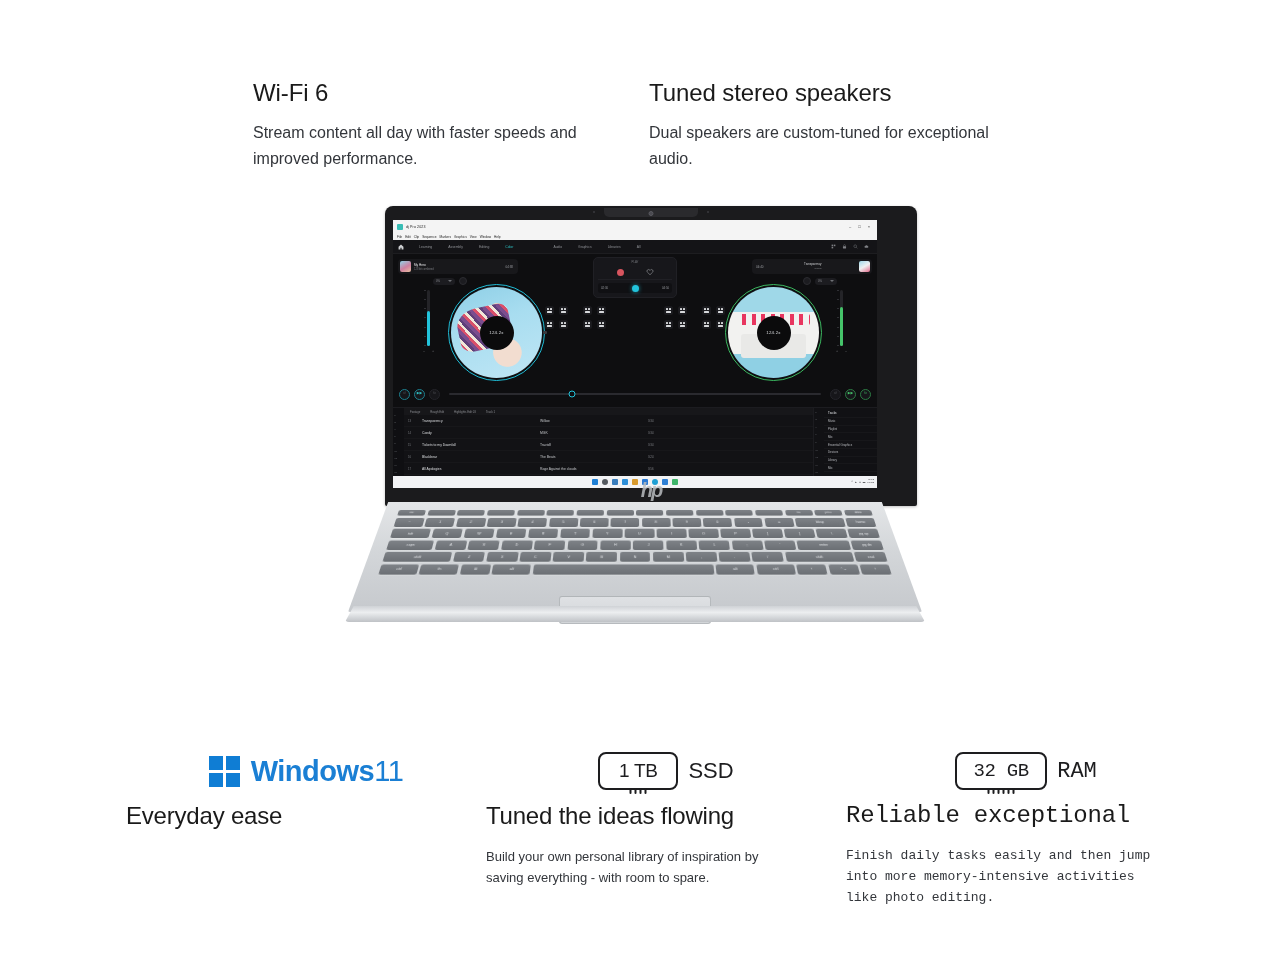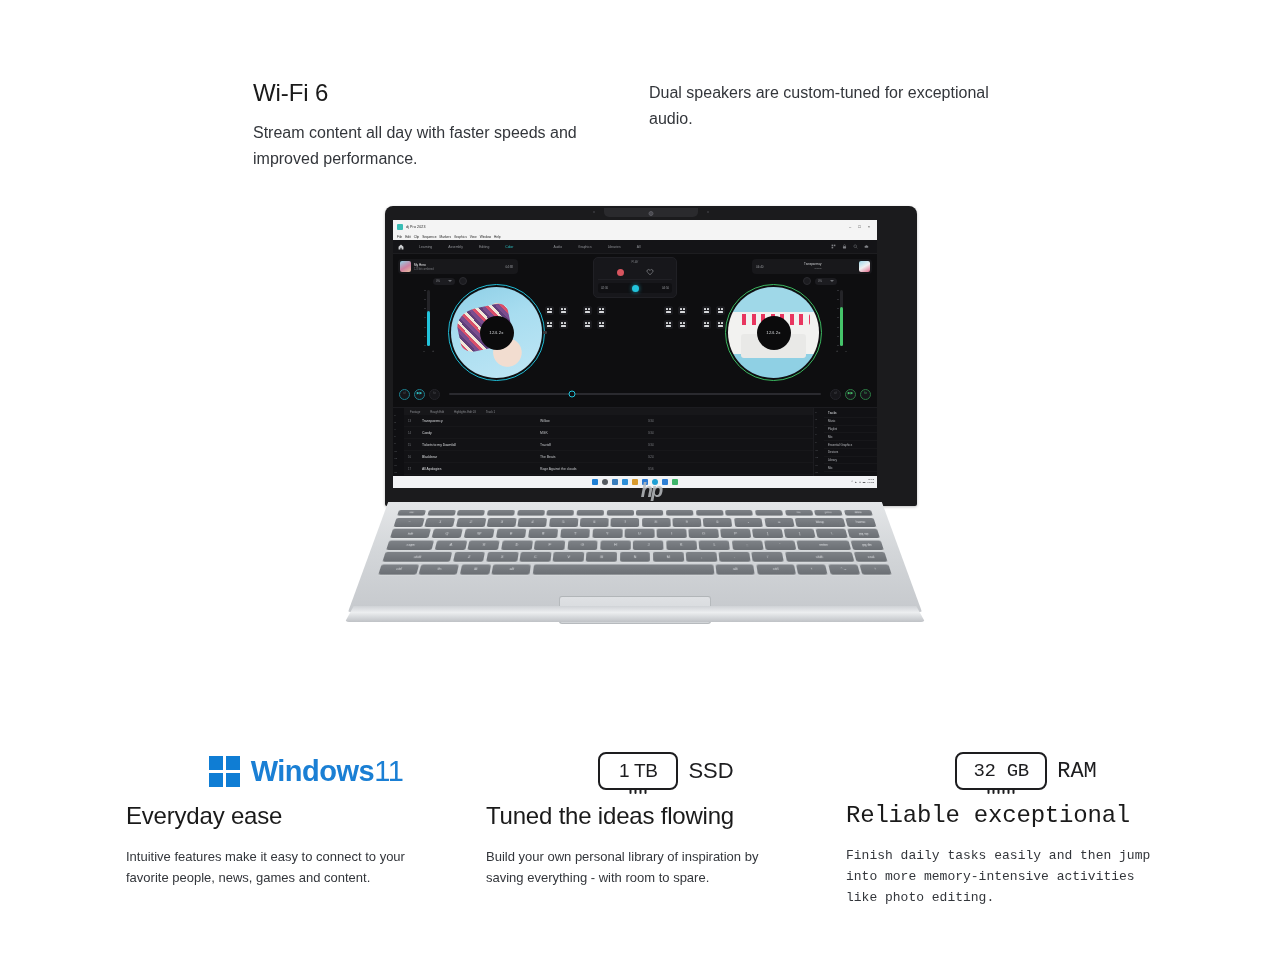--- a/index.html
+++ b/index.html
@@ -299,20 +299,21 @@
 <body>
 
 <div class="page">
 
   <div class="top-features">
     <div class="top-feature">
       <div class="ft-title">Wi-Fi 6</div>
       <div class="ft-desc">Stream content all day with faster speeds and improved performance.</div>
     </div>
     <div class="top-feature wide">
+      <div class="ft-title">Tuned stereo speakers</div>
       <div class="ft-desc">Dual speakers are custom-tuned for exceptional audio.</div>
     </div>
   </div>
 
   <div class="laptop-wrap">
 
     <div class="lid">
       <div class="cam-bump">
         <div class="cam-dot"></div>
       </div>
@@ -791,21 +792,20 @@
               <div></div>
               <div></div>
               <div></div>
           </div>
           <div class="win-word">
             <span>Windows</span><span class="num">11</span>
           </div>
         </div>
       </div>
       <div class="b-title">Everyday ease</div>
-      <div class="b-desc">Intuitive features make it easy to connect to your favorite people, news, games and content.</div>
     </div>
 
     <div class="bcol c2">
       <div class="badge-area center">
         <div class="speclogo">
           <div class="chip">
             <span class="chip-txt">1 TB</span>
             <span class="chip-pins">
                 <i></i>
                 <i></i>

